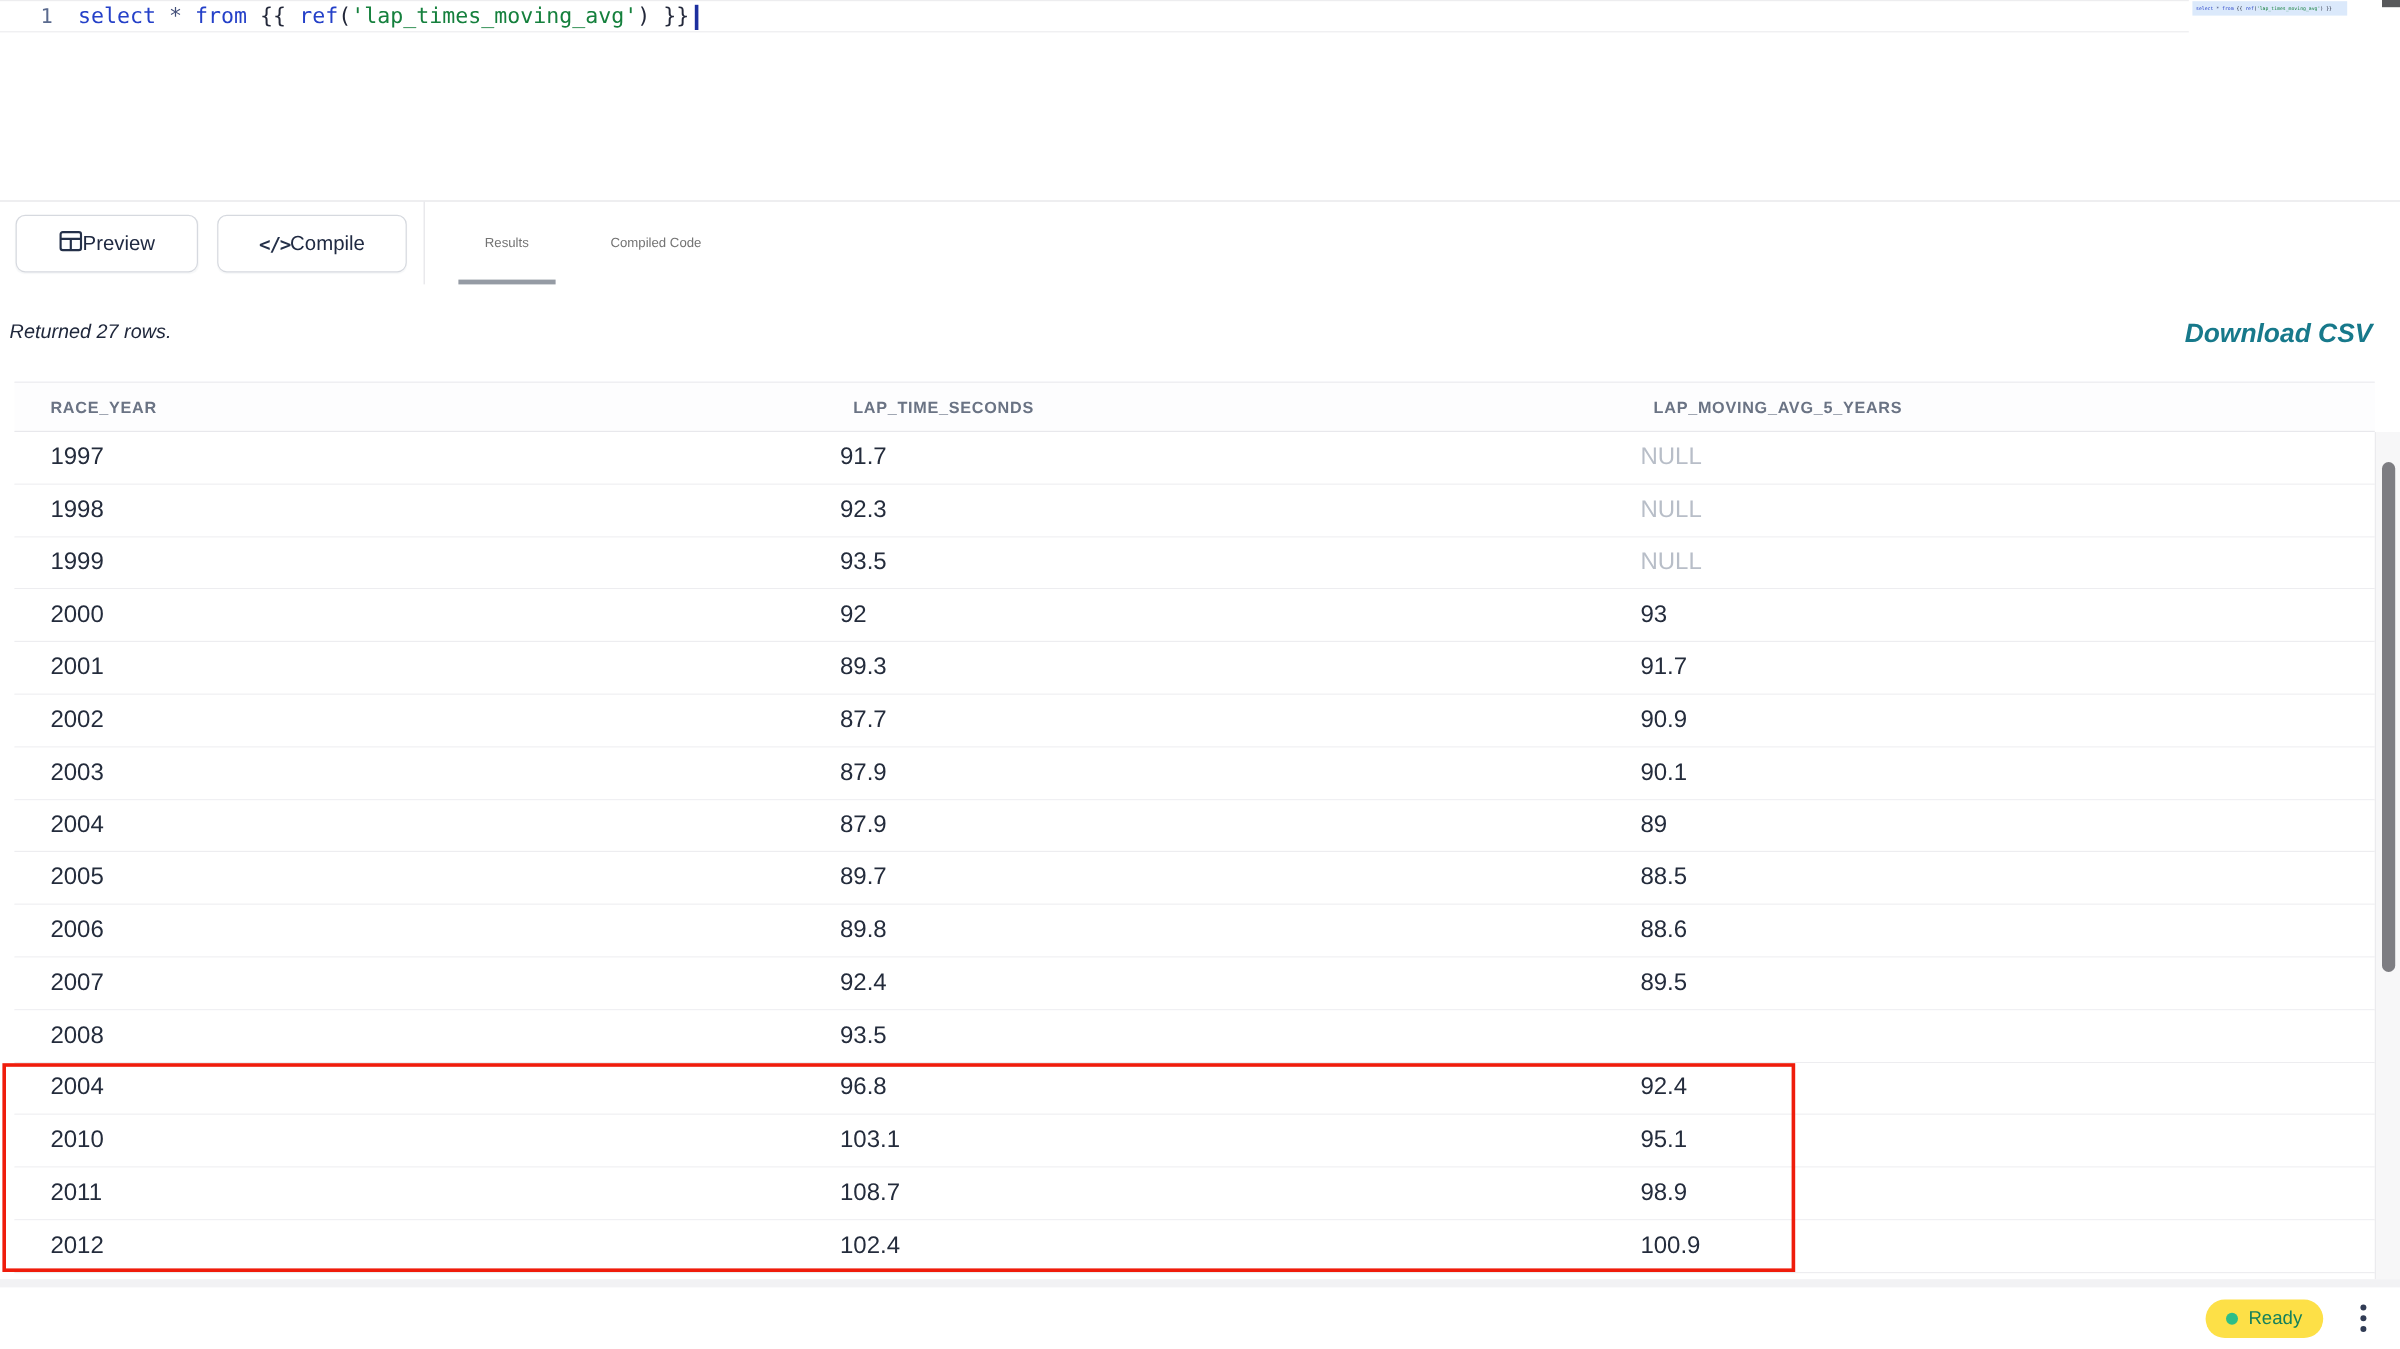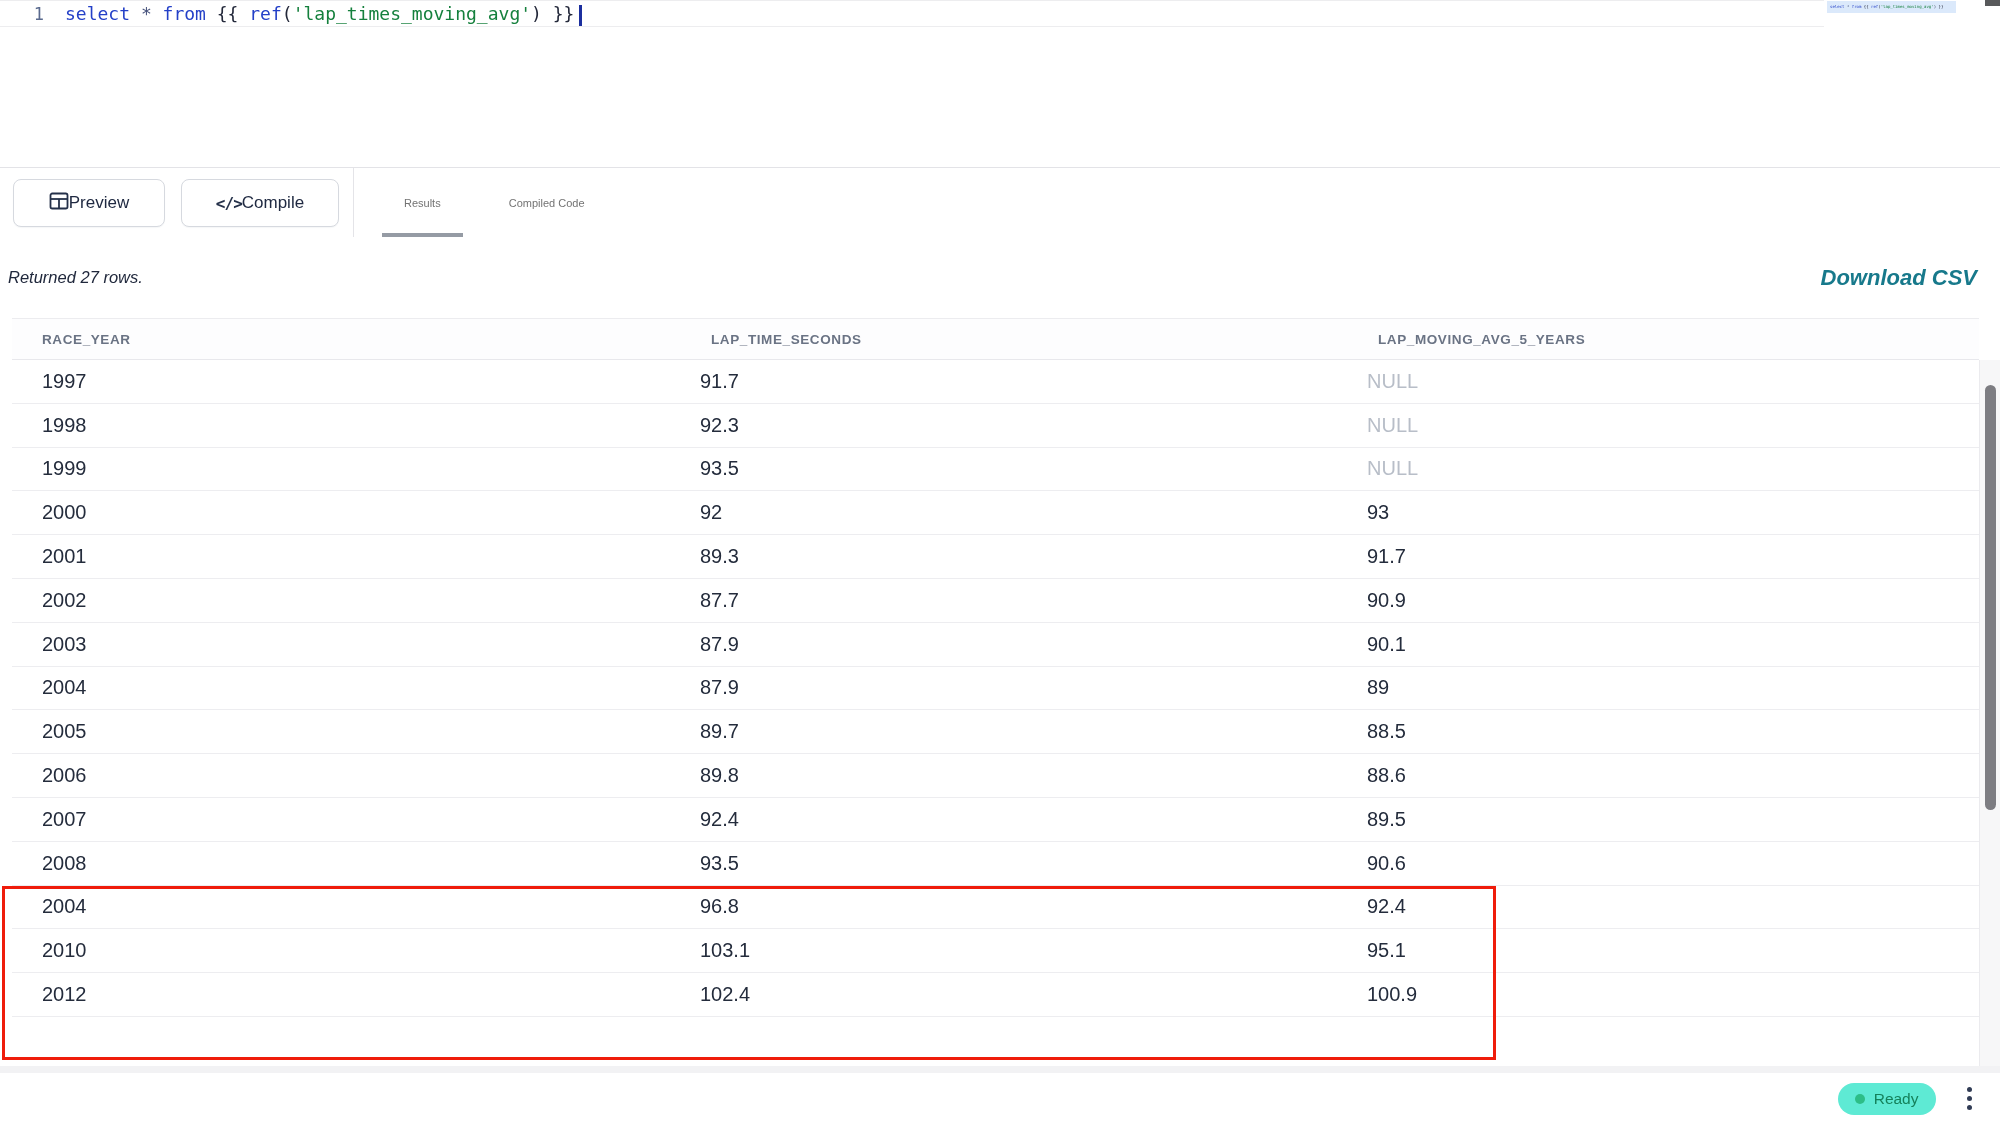--- a/index.html
+++ b/index.html
@@ -68,21 +68,21 @@
   .v-scroll-track { position:absolute; top:360px; right:0; width:21px; height:706px;
     background:#f7f7f8; border-left:1px solid #ebebee; }
   .v-scroll-thumb { position:absolute; top:25px; left:5px; width:11px; height:425px;
     background:#7d7d82; border-radius:6px; }
   .h-scroll-strip { position:absolute; top:1066px; left:0; right:0; height:7px; background:#f2f2f4; }
 
   
   .status-bar { position:absolute; top:1073px; left:0; right:0; height:51px; background:#fff;
     display:flex; align-items:center; justify-content:flex-end; gap:27px; padding-right:24px; }
   .ready-pill { display:flex; align-items:center; gap:9px; height:32px; padding:0 17px;
-    background:#5eead4; border-radius:16px; cursor:pointer; }
+    background:#fde047; border-radius:16px; cursor:pointer; }
   .ready-dot { width:10px; height:10px; border-radius:50%; background:#2dbe87; }
   .ready-label { font-size:15.5px; font-weight:500; color:#15815b; }
   .kebab { display:flex; flex-direction:column; gap:3.5px; cursor:pointer; padding:4px; }
   .kebab span { width:5.5px; height:5.5px; border-radius:50%; background:#313c55; }
 </style>
 </head>
 <body>
 
 <div class="screen">
 
@@ -183,31 +183,35 @@
           <div class="td c2">88.6</div>
         </div>
         <div class="tr">
           <div class="td c0">2007</div>
           <div class="td c1">92.4</div>
           <div class="td c2">89.5</div>
         </div>
         <div class="tr">
           <div class="td c0">2008</div>
           <div class="td c1">93.5</div>
-          <div class="td c2">90.6</div>
         </div>
         <div class="tr">
           <div class="td c0">2004</div>
           <div class="td c1">96.8</div>
           <div class="td c2">92.4</div>
         </div>
         <div class="tr">
           <div class="td c0">2010</div>
           <div class="td c1">103.1</div>
           <div class="td c2">95.1</div>
+        </div>
+        <div class="tr">
+          <div class="td c0">2011</div>
+          <div class="td c1">108.7</div>
+          <div class="td c2">98.9</div>
         </div>
         <div class="tr">
           <div class="td c0">2012</div>
           <div class="td c1">102.4</div>
           <div class="td c2">100.9</div>
         </div>
       </div>
   </div>
 
   <div class="red-highlight"></div>

